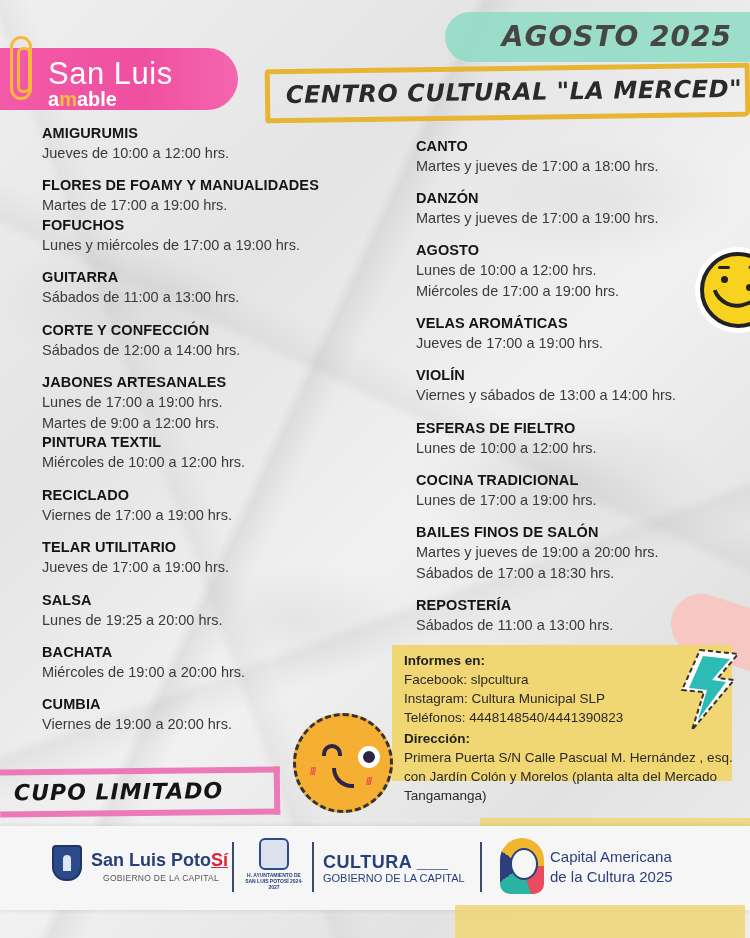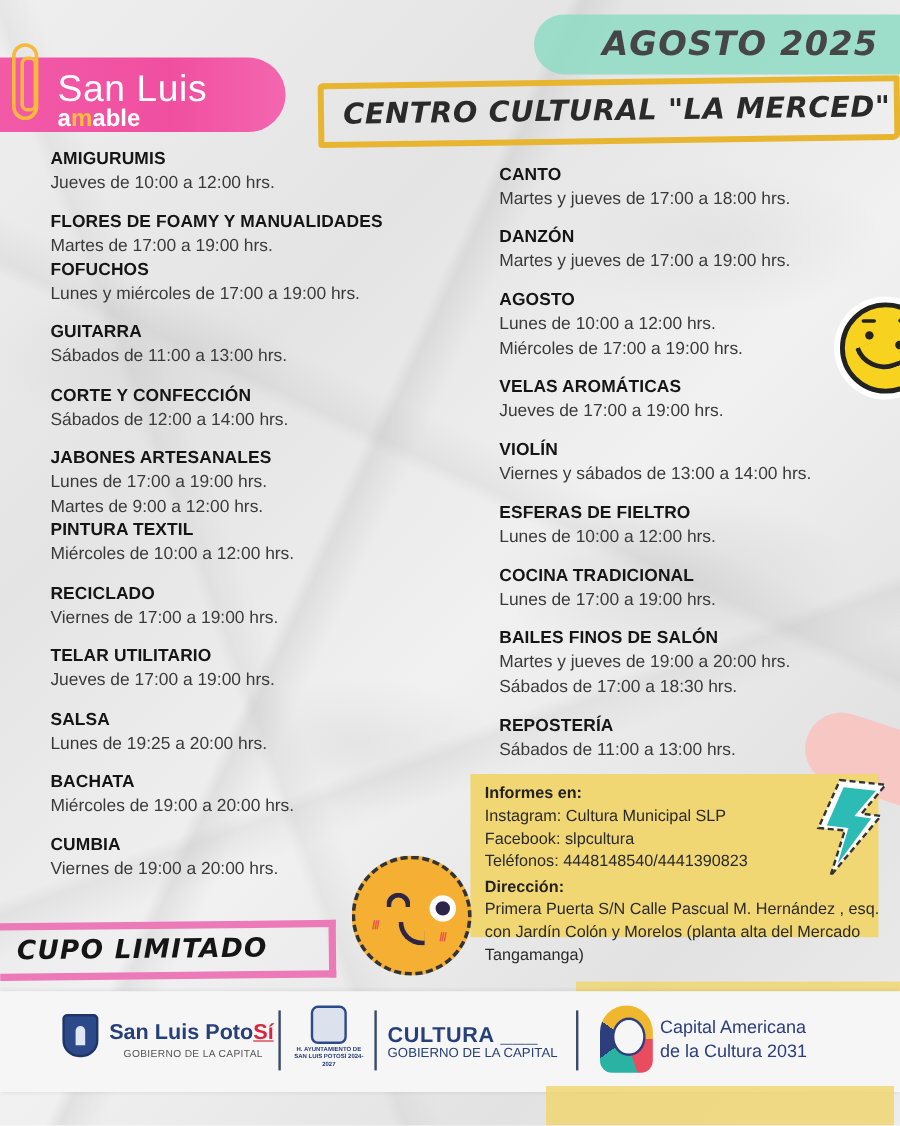--- a/index.html
+++ b/index.html
@@ -286,22 +286,22 @@
   <div class="eye" style="left:17px;top:20px"></div>
   <div class="eye" style="left:42px;top:28px"></div>
   <div class="mouth"></div>
 </div>
 
 <div class="hand"></div>
 
 <div class="info">
   <div class="inner">
     <div class="h">Informes en:</div>
+    <div class="t">Facebook:  slpcultura</div>
     <div class="t">Instagram:  Cultura Municipal SLP</div>
-    <div class="t">Facebook:  slpcultura</div>
     <div class="t">Teléfonos:  4448148540/4441390823</div>
     <div class="h" style="margin-top:2px">Dirección:</div>
     <div class="t addr">Primera Puerta S/N Calle Pascual M. Hernández , esq. con Jardín Colón y Morelos (planta alta del Mercado Tangamanga)</div>
   </div>
 </div>
 
 <svg class="bolt" viewBox="0 0 62 84">
   <polygon points="22,2 60,6 40,30 56,32 14,82 26,44 4,42" fill="#fff" stroke="#333" stroke-width="2" stroke-dasharray="5,3"></polygon>
   <polygon points="25,8 52,11 34,32 48,34 20,72 29,42 11,40" fill="#2dbcb5"></polygon>
 </svg>
@@ -325,15 +325,15 @@
   <div class="slp-sub">GOBIERNO DE LA CAPITAL</div>
   <div class="vsep" style="left:232px"></div>
   <div class="crest"></div>
   <div class="ayto">H. AYUNTAMIENTO DE SAN LUIS POTOSÍ 2024-2027</div>
   <div class="vsep" style="left:312px"></div>
   <div class="cult-name">CULTURA ___</div>
   <div class="cult-sub">GOBIERNO DE LA CAPITAL</div>
   <div class="vsep" style="left:480px"></div>
   <div class="king"></div>
   <div class="cap-l1">Capital Americana</div>
-  <div class="cap-l2">de la Cultura 2031</div>
+  <div class="cap-l2">de la Cultura 2025</div>
 </div>
 <div class="tape-bottom"></div>
 
 </body></html>

